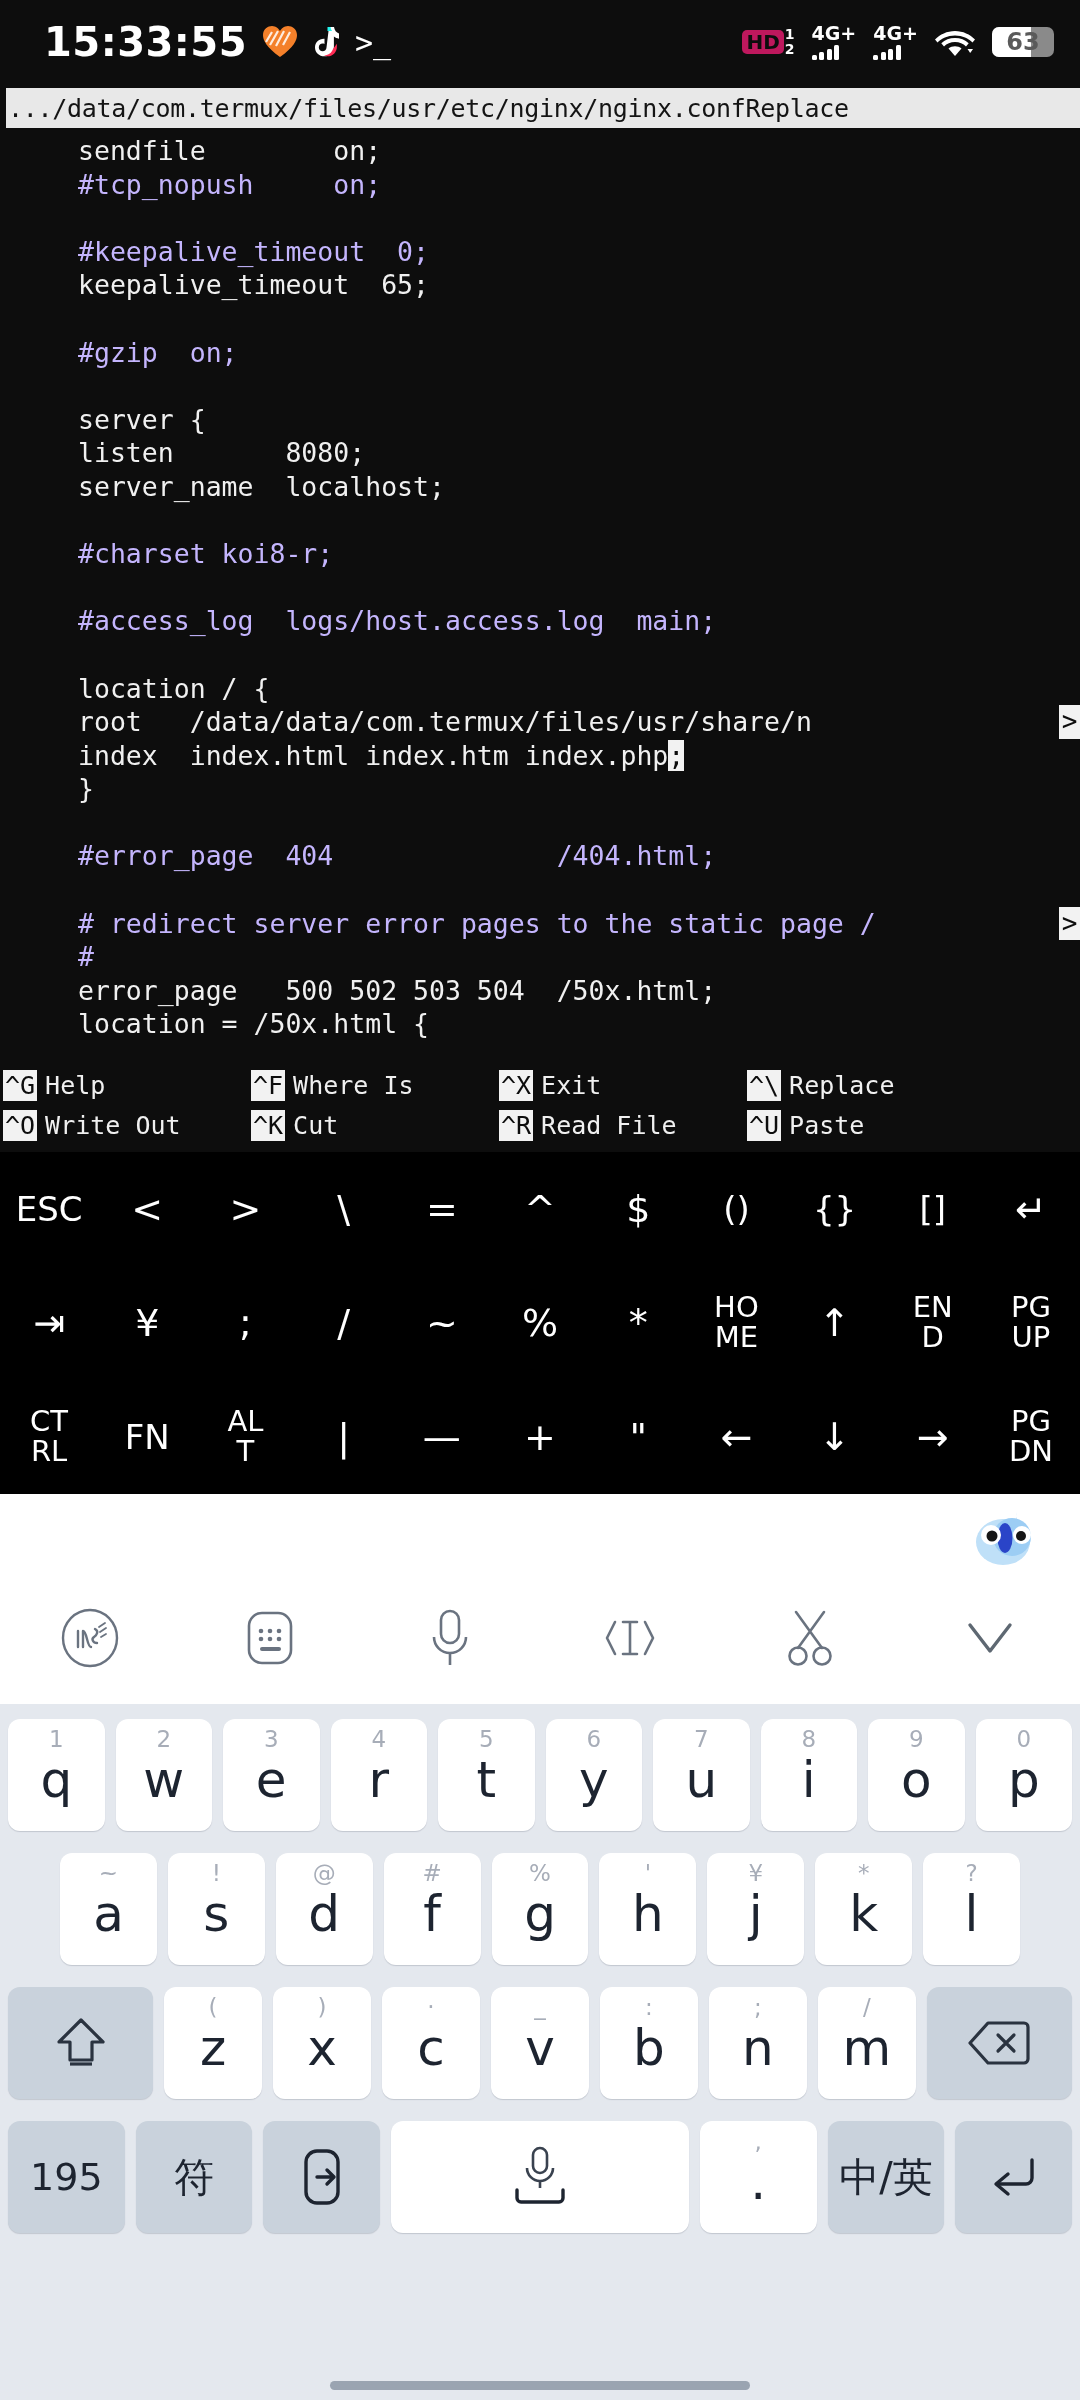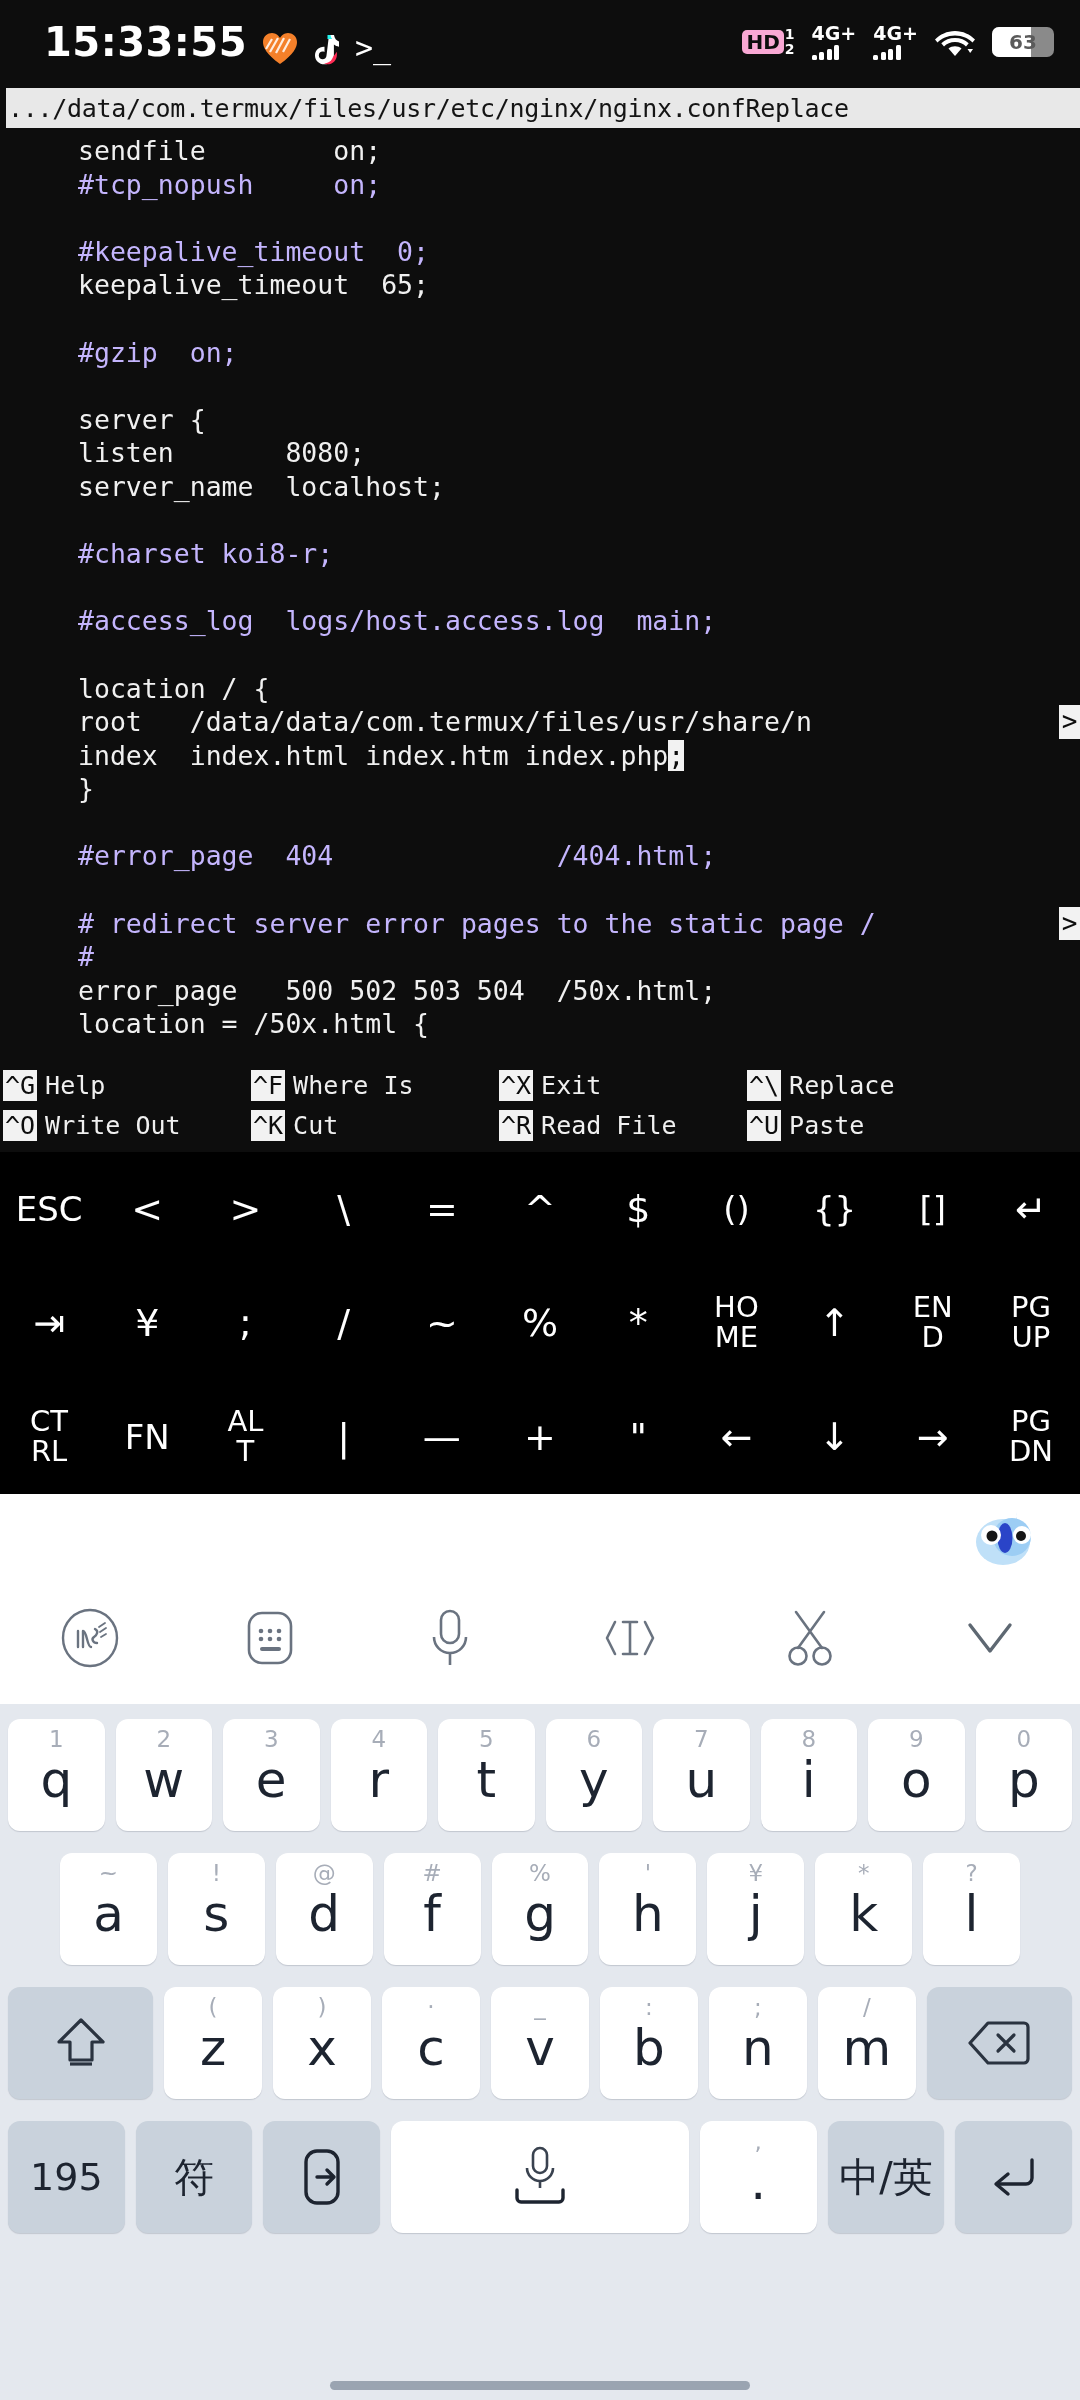--- a/index.html
+++ b/index.html
@@ -10,36 +10,36 @@
     overflow: hidden;
   }
   #root { position: relative; width: 1080px; height: 2400px; }
 
   
   .statusbar {
     position: absolute; top: 0; left: 0; width: 1080px; height: 84px;
     background: #0d0d0d; display: flex; align-items: center;
     padding: 0 26px 0 44px;
   }
-  .sb-left { display: flex; align-items: flex-end; gap: 16px; flex: 1; }
+  .sb-left { display: flex; align-items: center; gap: 16px; flex: 1; }
   .sb-clock {
     color: #ffffff; font-size: 40px; font-weight: bold;
     font-family: "DejaVu Sans", sans-serif; letter-spacing: 0.5px;
   }
   .sb-right { display: flex; align-items: center; gap: 17px; }
 
   .ico-heart { width: 34px; height: 32px; position: relative; display:block; }
   .ico-tiktok { width: 26px; height: 30px; position: relative; display:block; }
   .ico-prompt { color:#ffffff; font-size: 30px; font-family:"DejaVu Sans Mono", monospace; }
 
   .ico-hd {
     display: flex; align-items: center; height: 36px;
   }
   .hd-box {
-    background:#f9a8d4; color:#0d0d0d; font-size:20px; font-weight:bold;
+    background:#be185d; color:#0d0d0d; font-size:20px; font-weight:bold;
     font-family:"DejaVu Sans", sans-serif;
     padding: 2px 4px; border-radius:5px; line-height:1;
   }
   .hd-sub { display:flex; flex-direction:column; color:#fff; font-size:14px;
     font-family:"DejaVu Sans", sans-serif; line-height:1.05; margin-left:1px; font-weight:bold;}
 
   .ico-signal { display:flex; flex-direction:column; align-items:flex-start; height:38px; justify-content:center;}
   .sig-label { color:#fff; font-size:19px; font-weight:bold; font-family:"DejaVu Sans", sans-serif; line-height:1; margin-bottom:2px;}
   .sig-bars { display:flex; align-items:flex-end; gap:2.5px; height:15px; }
   .sig-bars i { display:block; width:5px; background:#fff; border-radius:1.5px;}
@@ -47,21 +47,21 @@
   .sig-bars i:nth-child(3){height:11px;} .sig-bars i:nth-child(4){height:15px;}
 
   .ico-wifi { width:40px; height:30px; display:block; }
   .battery {
     width:62px; height:30px; border-radius:7px; background:#8a8a8a;
     position:relative; overflow:hidden; display:flex; align-items:center;
   }
   .battery .fill { position:absolute; left:0; top:0; bottom:0; background:#ffffff; }
   .battery .pct {
     position:relative; z-index:2; width:100%; text-align:center;
-    font-size:20px; font-weight:bold; color:#5a5a5a;
+    font-size:24px; font-weight:bold; color:#5a5a5a;
     font-family:"DejaVu Sans", sans-serif;
   }
 
   
   .nano-title {
     position:absolute; top:88px; left:6px; width:1080px; height:40px;
     background:#e8e8e8; color:#141414;
     font-family:"DejaVu Sans Mono", monospace; font-size:25px;
     display:flex; align-items:center; justify-content:flex-start;
     padding: 0 2px; white-space:nowrap; letter-spacing:-0.3px;

